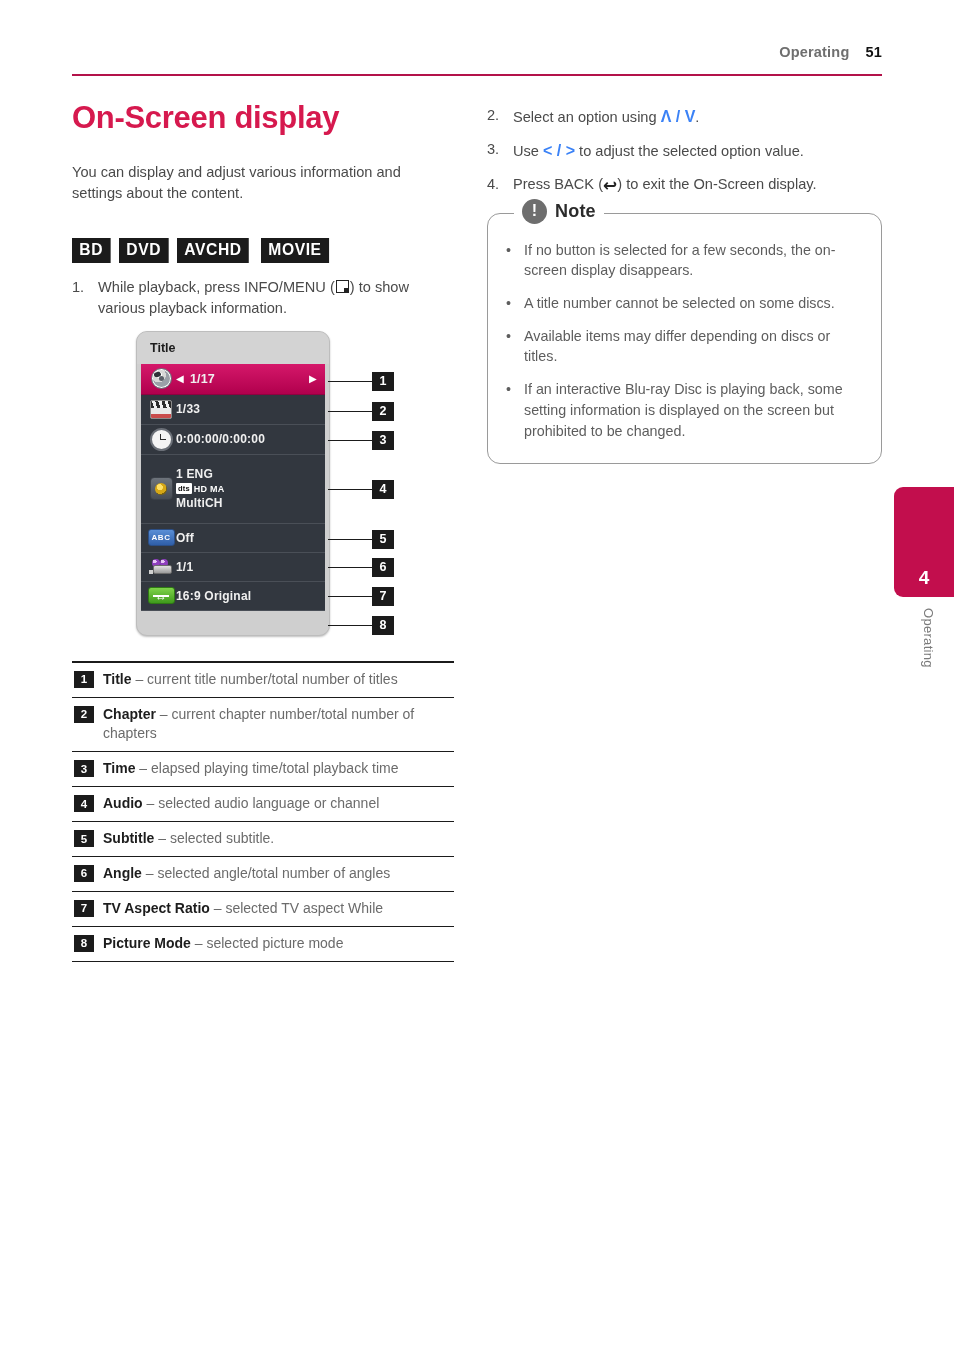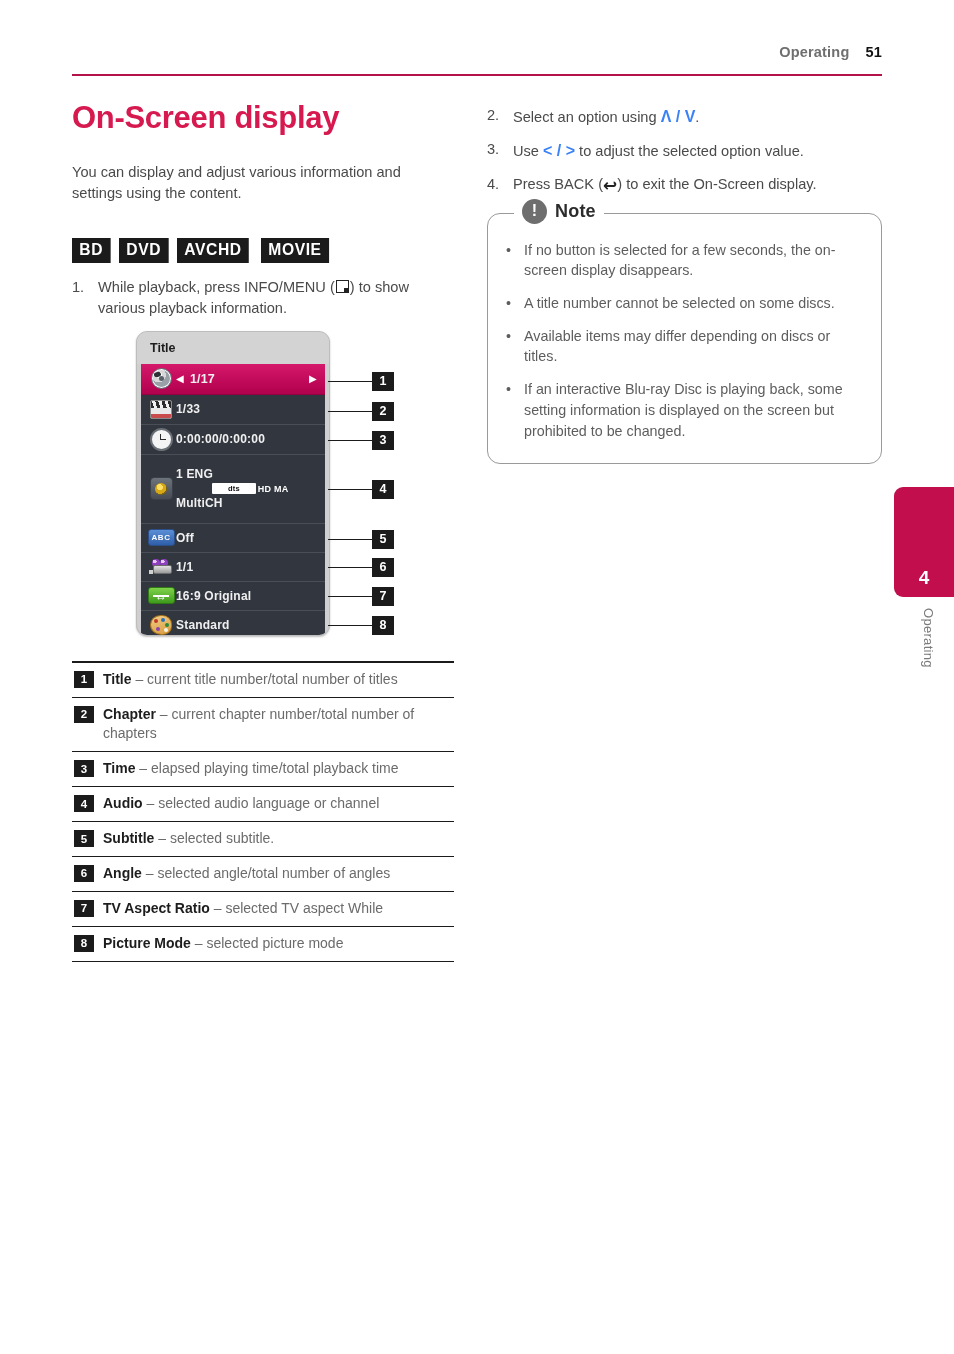--- a/index.html
+++ b/index.html
@@ -120,21 +120,21 @@
   .g-ratio:before{content:"";width:16px;height:2px;background:#ffffff;position:relative;}
   .g-ratio:after{content:"↔";position:absolute;color:#fff;font-size:12px;line-height:1;font-weight:bold;}
   .g-palette{width:20px;height:18px;border-radius:52% 48% 45% 55%;background:linear-gradient(160deg,#f2d08a,#d89a3c);border:1px solid #a9761f;}
   .g-palette:before{content:"";position:absolute;left:3px;top:3px;width:4px;height:4px;border-radius:50%;background:#c0392b;
     box-shadow:7px -1px 0 0 #2c6fbb, 11px 4px 0 0 #2a8a3e, 2px 8px 0 0 #8e44ad;}
   .g-palette:after{content:"";position:absolute;right:3px;bottom:2px;width:4px;height:4px;border-radius:50%;background:#f4f1e6;}
 
   .dts{
     display:inline-flex;align-items:center;gap:2px;
   }
-  .dts .mark{background:#ffffff;color:#111;font-size:7.5px;font-weight:bold;padding:1px 16px;border-radius:1px;letter-spacing:.2px;margin-left:36px;}
+  .dts .mark{background:#ffffff;color:#111;font-size:7.5px;font-weight:bold;padding:1px 2px;border-radius:1px;letter-spacing:.2px;}
   .dts .hd{color:#fff;font-size:9px;font-weight:bold;letter-spacing:.2px;}
 
   
   .callouts{position:absolute;left:0;top:0;width:382px;height:303px;}
   .cal{position:absolute;width:22px;height:19px;background:#1b1b1b;color:#fff;
     font-size:12.5px;font-weight:bold;display:flex;align-items:center;justify-content:center;}
   .leader{position:absolute;height:1px;background:#1b1b1b;}
 
   
   .deftable{margin-top:18px;border-top:2px solid #1b1b1b;width:382px;}
@@ -181,21 +181,21 @@
     <div class="hdr-txt">
       <span class="sec">Operating</span><span>51</span>
     </div>
     <div class="hdr-rule"></div>
   </div>
 
   <div class="colL">
 
     <h1 class="title">On-Screen display</h1>
 
-    <p class="intro">You can display and adjust various information and settings using the content.</p>
+    <p class="intro">You can display and adjust various information and settings about the content.</p>
 
 
     <div class="badges">
       <span class="badge">BD</span>
       <span class="badge">DVD</span>
       <span class="badge">AVCHD</span>
       <span class="badge">MOVIE</span>
     </div>
 
     <div class="step">
@@ -266,26 +266,20 @@
             <span class="val">1/1</span>
           </div>
 
           <div class="row r7">
             <span class="ico">
                 <span class="g g-ratio"></span>
               </span>
             <span class="val">16:9 Original</span>
           </div>
 
-          <div class="row r8">
-            <span class="ico">
-                <span class="g g-palette"></span>
-              </span>
-            <span class="val">Standard</span>
-          </div>
 
         </div>
       </div>
 
       <div class="callouts">
         <div class="leader" style="left:256px;top:50px;width:44px;"></div>
         <div class="cal" style="left:300px;top:41px;">1</div>
 
         <div class="leader" style="left:256px;top:80px;width:44px;"></div>
         <div class="cal" style="left:300px;top:71px;">2</div>

